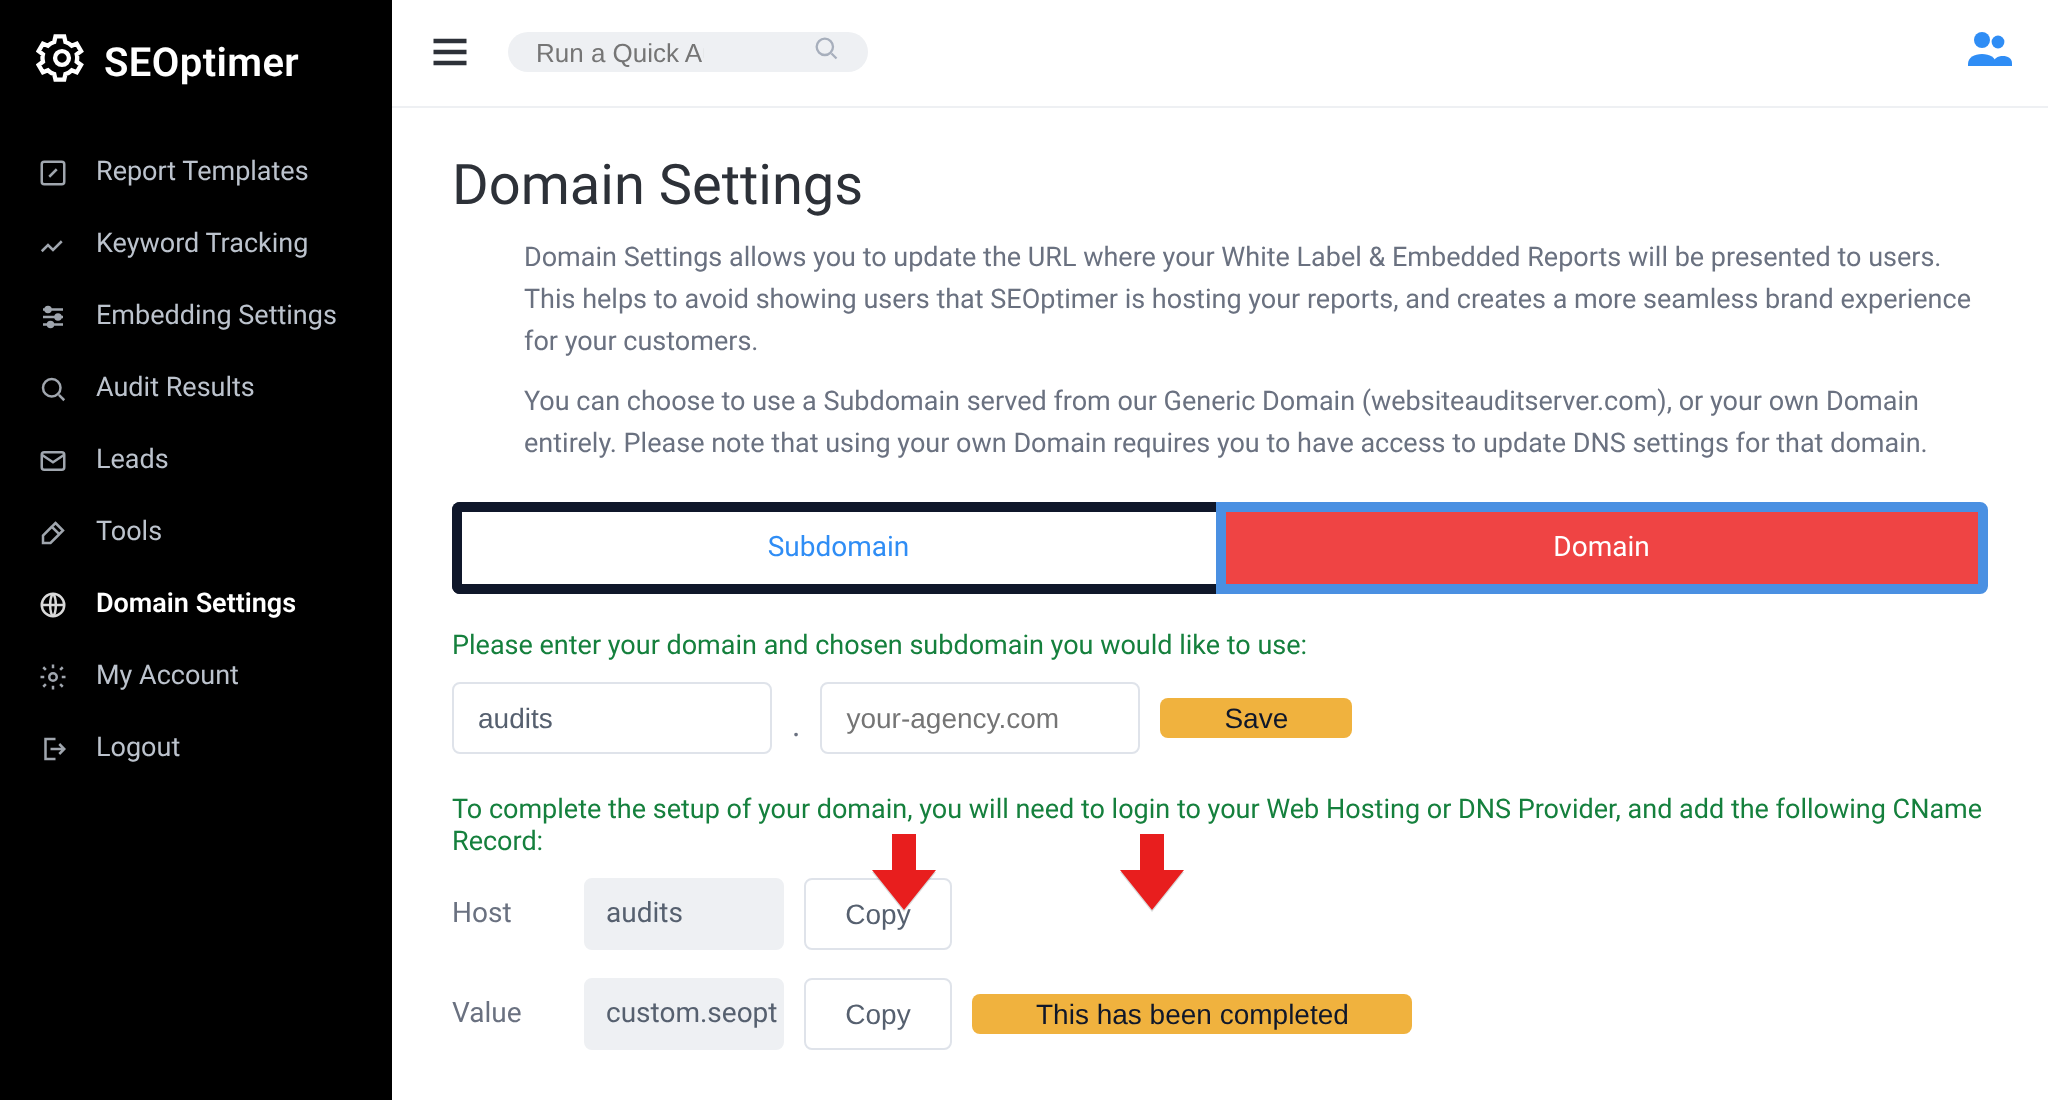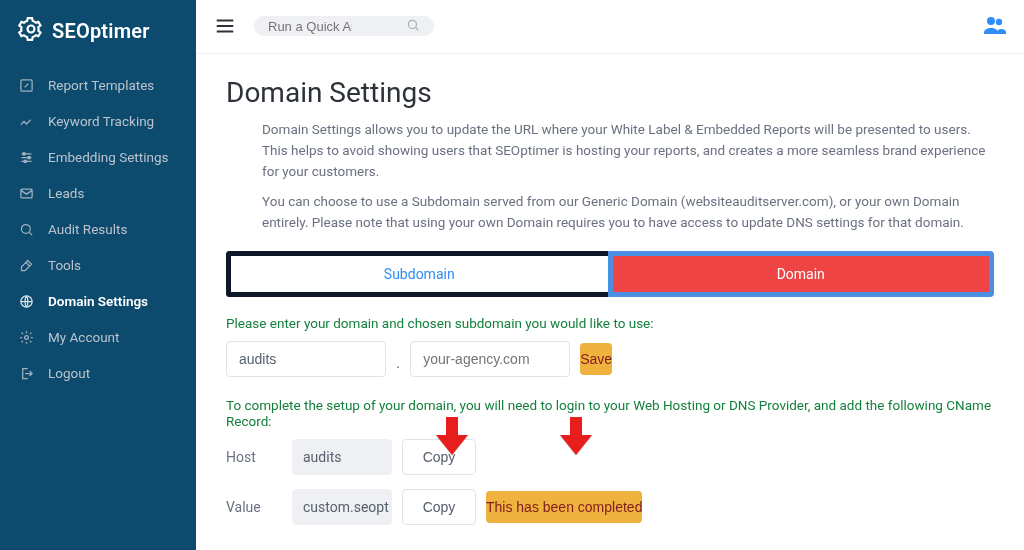--- a/index.html
+++ b/index.html
@@ -11,21 +11,21 @@
     background: #fff;
     width: 1024px;
     height: 550px;
     overflow: hidden;
     position: relative;
   }
   .app { display: flex; height: 100%; }
   
   .sidebar {
     width: 196px;
-    background: #0c4a6e;
+    background: #000000;
     color: #bcc3cd;
     display: flex;
     flex-direction: column;
     flex-shrink: 0;
   }
   .brand {
     display: flex;
     align-items: center;
     padding: 16px 18px 18px 18px;
     color: #fff;
@@ -92,27 +92,27 @@
     border: 1px solid #dfe3ea;
     border-radius: 4px;
     padding: 0 12px;
     font-size: 14px;
     color: #56606f;
     background: #fff;
   }
   .w-sm { width: 160px; }
   .w-md { width: 160px; }
   .btn {
-    height: 32px;
-    padding: 0 0;
+    height: 20px;
+    padding: 0 32px;
     border: none;
     border-radius: 4px;
     font-size: 14px;
     cursor: pointer;
-    color: #7f1d1d;
+    color: #0f172a;
     background: #f0b23e;
   }
   .btn-orange { background: #f0b23e; }
   .btn-outline {
     background: #fff;
     color: #56606f;
     border: 1px solid #dfe3ea;
   }
   .kv { display: grid; grid-template-columns: 56px 100px 74px auto; gap: 10px; align-items: center; margin-bottom: 14px; }
   .kv .k { color: #6a7180; font-size: 14px; }
@@ -169,34 +169,34 @@
               <circle cx="8" cy="6" r="2" fill="currentColor"></circle>
               <circle cx="16" cy="12" r="2" fill="currentColor"></circle>
               <circle cx="10" cy="18" r="2" fill="currentColor"></circle>
             </svg>
           </span>
         <span>Embedding Settings</span>
       </li>
       <li>
         <span class="nav-icon">
             <svg width="15" height="15" viewBox="0 0 24 24" fill="none" stroke="currentColor" stroke-width="2">
+              <circle cx="11" cy="11" r="7"></circle>
+              <path d="m21 21-4.3-4.3"></path>
+            </svg>
+          </span>
+        <span>Audit Results</span>
+      </li>
+      <li>
+        <span class="nav-icon">
+            <svg width="15" height="15" viewBox="0 0 24 24" fill="none" stroke="currentColor" stroke-width="2">
               <rect x="3" y="5" width="18" height="14" rx="2"></rect>
               <path d="m3 7 9 6 9-6"></path>
             </svg>
           </span>
         <span>Leads</span>
-      </li>
-      <li>
-        <span class="nav-icon">
-            <svg width="15" height="15" viewBox="0 0 24 24" fill="none" stroke="currentColor" stroke-width="2">
-              <circle cx="11" cy="11" r="7"></circle>
-              <path d="m21 21-4.3-4.3"></path>
-            </svg>
-          </span>
-        <span>Audit Results</span>
       </li>
       <li>
         <span class="nav-icon">
             <svg width="15" height="15" viewBox="0 0 24 24" fill="none" stroke="currentColor" stroke-width="2">
               <path d="M14 4l6 6-3 3-6-6zM11 7 4 14v6h6l7-7"></path>
             </svg>
           </span>
         <span>Tools</span>
       </li>
       <li class="active">

